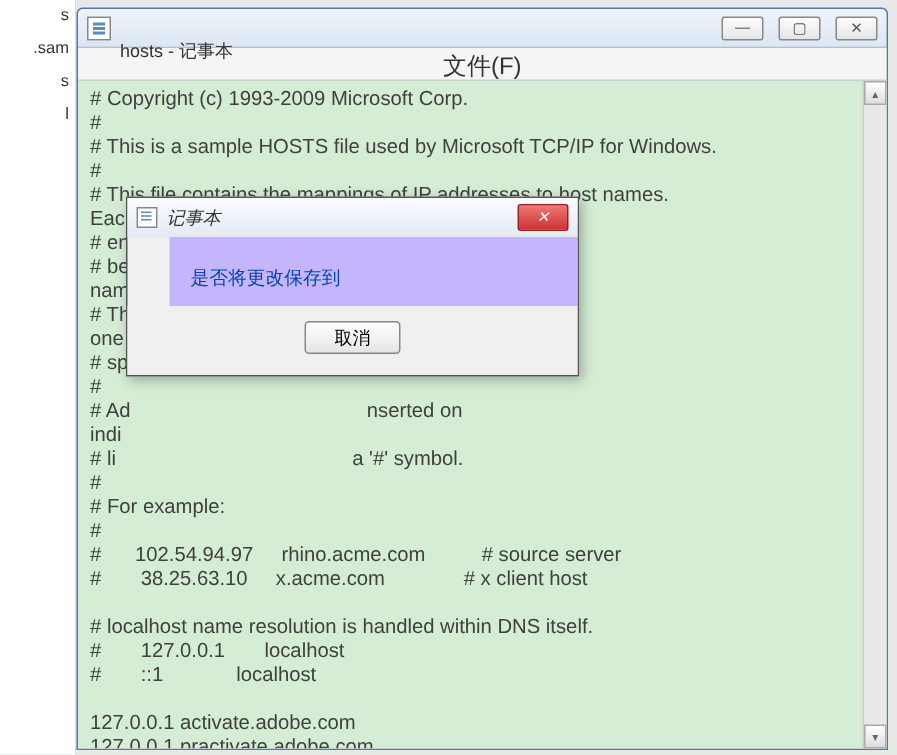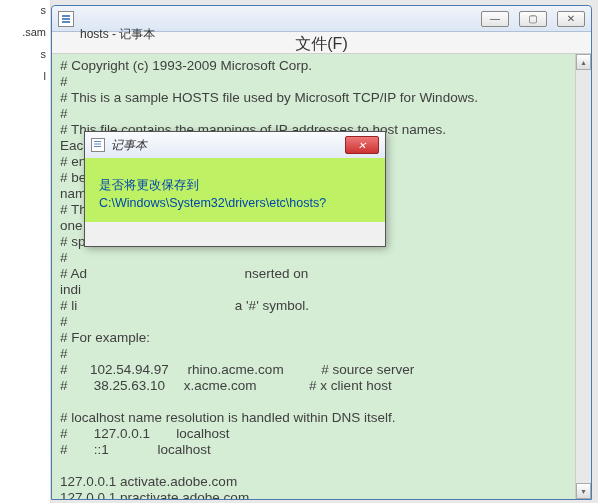--- a/index.html
+++ b/index.html
@@ -19,21 +19,21 @@
 .text-area { position: absolute; left: 2px; right: 16px; top: 0; bottom: 0; background: #d5edd5; padding: 4px 6px; font-family: Liberation Sans, sans-serif; font-size: 13.5px; line-height: 16px; color: #404040; white-space: pre; overflow: hidden; }
 .scrollbar { position: absolute; right: 0; top: 0; bottom: 0; width: 16px; background: #e8e8e8; border-left: 1px solid #ccc; }
 .scroll-up, .scroll-down { height: 16px; background: linear-gradient(#fff,#ddd); border: 1px solid #aaa; font-size: 8px; display: flex; align-items: center; justify-content: center; color: #666; }
 .scroll-down { position: absolute; bottom: 0; left: 0; right: 0; }
 .dialog { position: absolute; left: 84px; top: 131px; width: 302px; background: #f0f0f0; border: 1px solid #555; box-shadow: 2px 2px 8px rgba(0,0,0,0.3); }
 .dialog-titlebar { height: 26px; background: linear-gradient(#fafcff,#e3eaf6); display: flex; align-items: center; padding: 0 6px; font-style: italic; }
 .dialog-titlebar .icon { width: 14px; height: 14px; background: #fff; border: 1px solid #888; margin-right: 6px; position: relative; }
 .dialog-titlebar .icon::after { content: ""; position: absolute; left: 2px; top: 2px; width: 7px; border-top: 1.5px solid #5a8ac0; box-shadow: 0 2.5px 0 #5a8ac0, 0 5px 0 #5a8ac0; }
 .dialog-titlebar .title { font-size: 12px; color: #333; }
 .dialog-close { margin-left: auto; width: 34px; height: 18px; background: linear-gradient(#e77,#c33); border: 1px solid #922; border-radius: 2px; color: #fff; font-size: 10px; display: flex; align-items: center; justify-content: center; cursor: pointer; }
-.dialog-body { padding: 18px 14px 10px 14px; background: #bef264; }
+.dialog-body { padding: 18px 14px 10px 14px; background: #c4b5fd; margin-left: 28px; }
 .dialog-msg { font-size: 12.5px; color: #0046b0; line-height: 18px; }
 .dialog-buttons { display: flex; justify-content: center; gap: 8px; padding: 10px 0 14px 0; background: #f0f0f0; }
 .dialog-btn { min-width: 64px; height: 22px; font-size: 12px; background: linear-gradient(#fff,#e5e5e5); border: 1px solid #888; border-radius: 3px; cursor: pointer; padding: 0 8px; }
 .dialog-btn.default { border: 1px solid #3c7fb1; box-shadow: 0 0 2px #6cb0e8; }
 </style>
 </head>
 <body>
 
 <div class="left-panel">
   <div>s</div>
@@ -100,18 +100,18 @@
 
 <div class="dialog">
   <div class="dialog-titlebar">
     <span class="icon"></span>
     <span class="title">记事本</span>
     <div class="dialog-close">✕</div>
   </div>
   <div class="dialog-body">
     <div class="dialog-msg">
       <span>是否将更改保存到</span><br>
-      <span>C:\Windows\System32\drivers\etc\hosts?</span>
     </div>
   </div>
   <div class="dialog-buttons">
+    <button class="dialog-btn">取消</button>
   </div>
 </div>
 
 </body></html>

